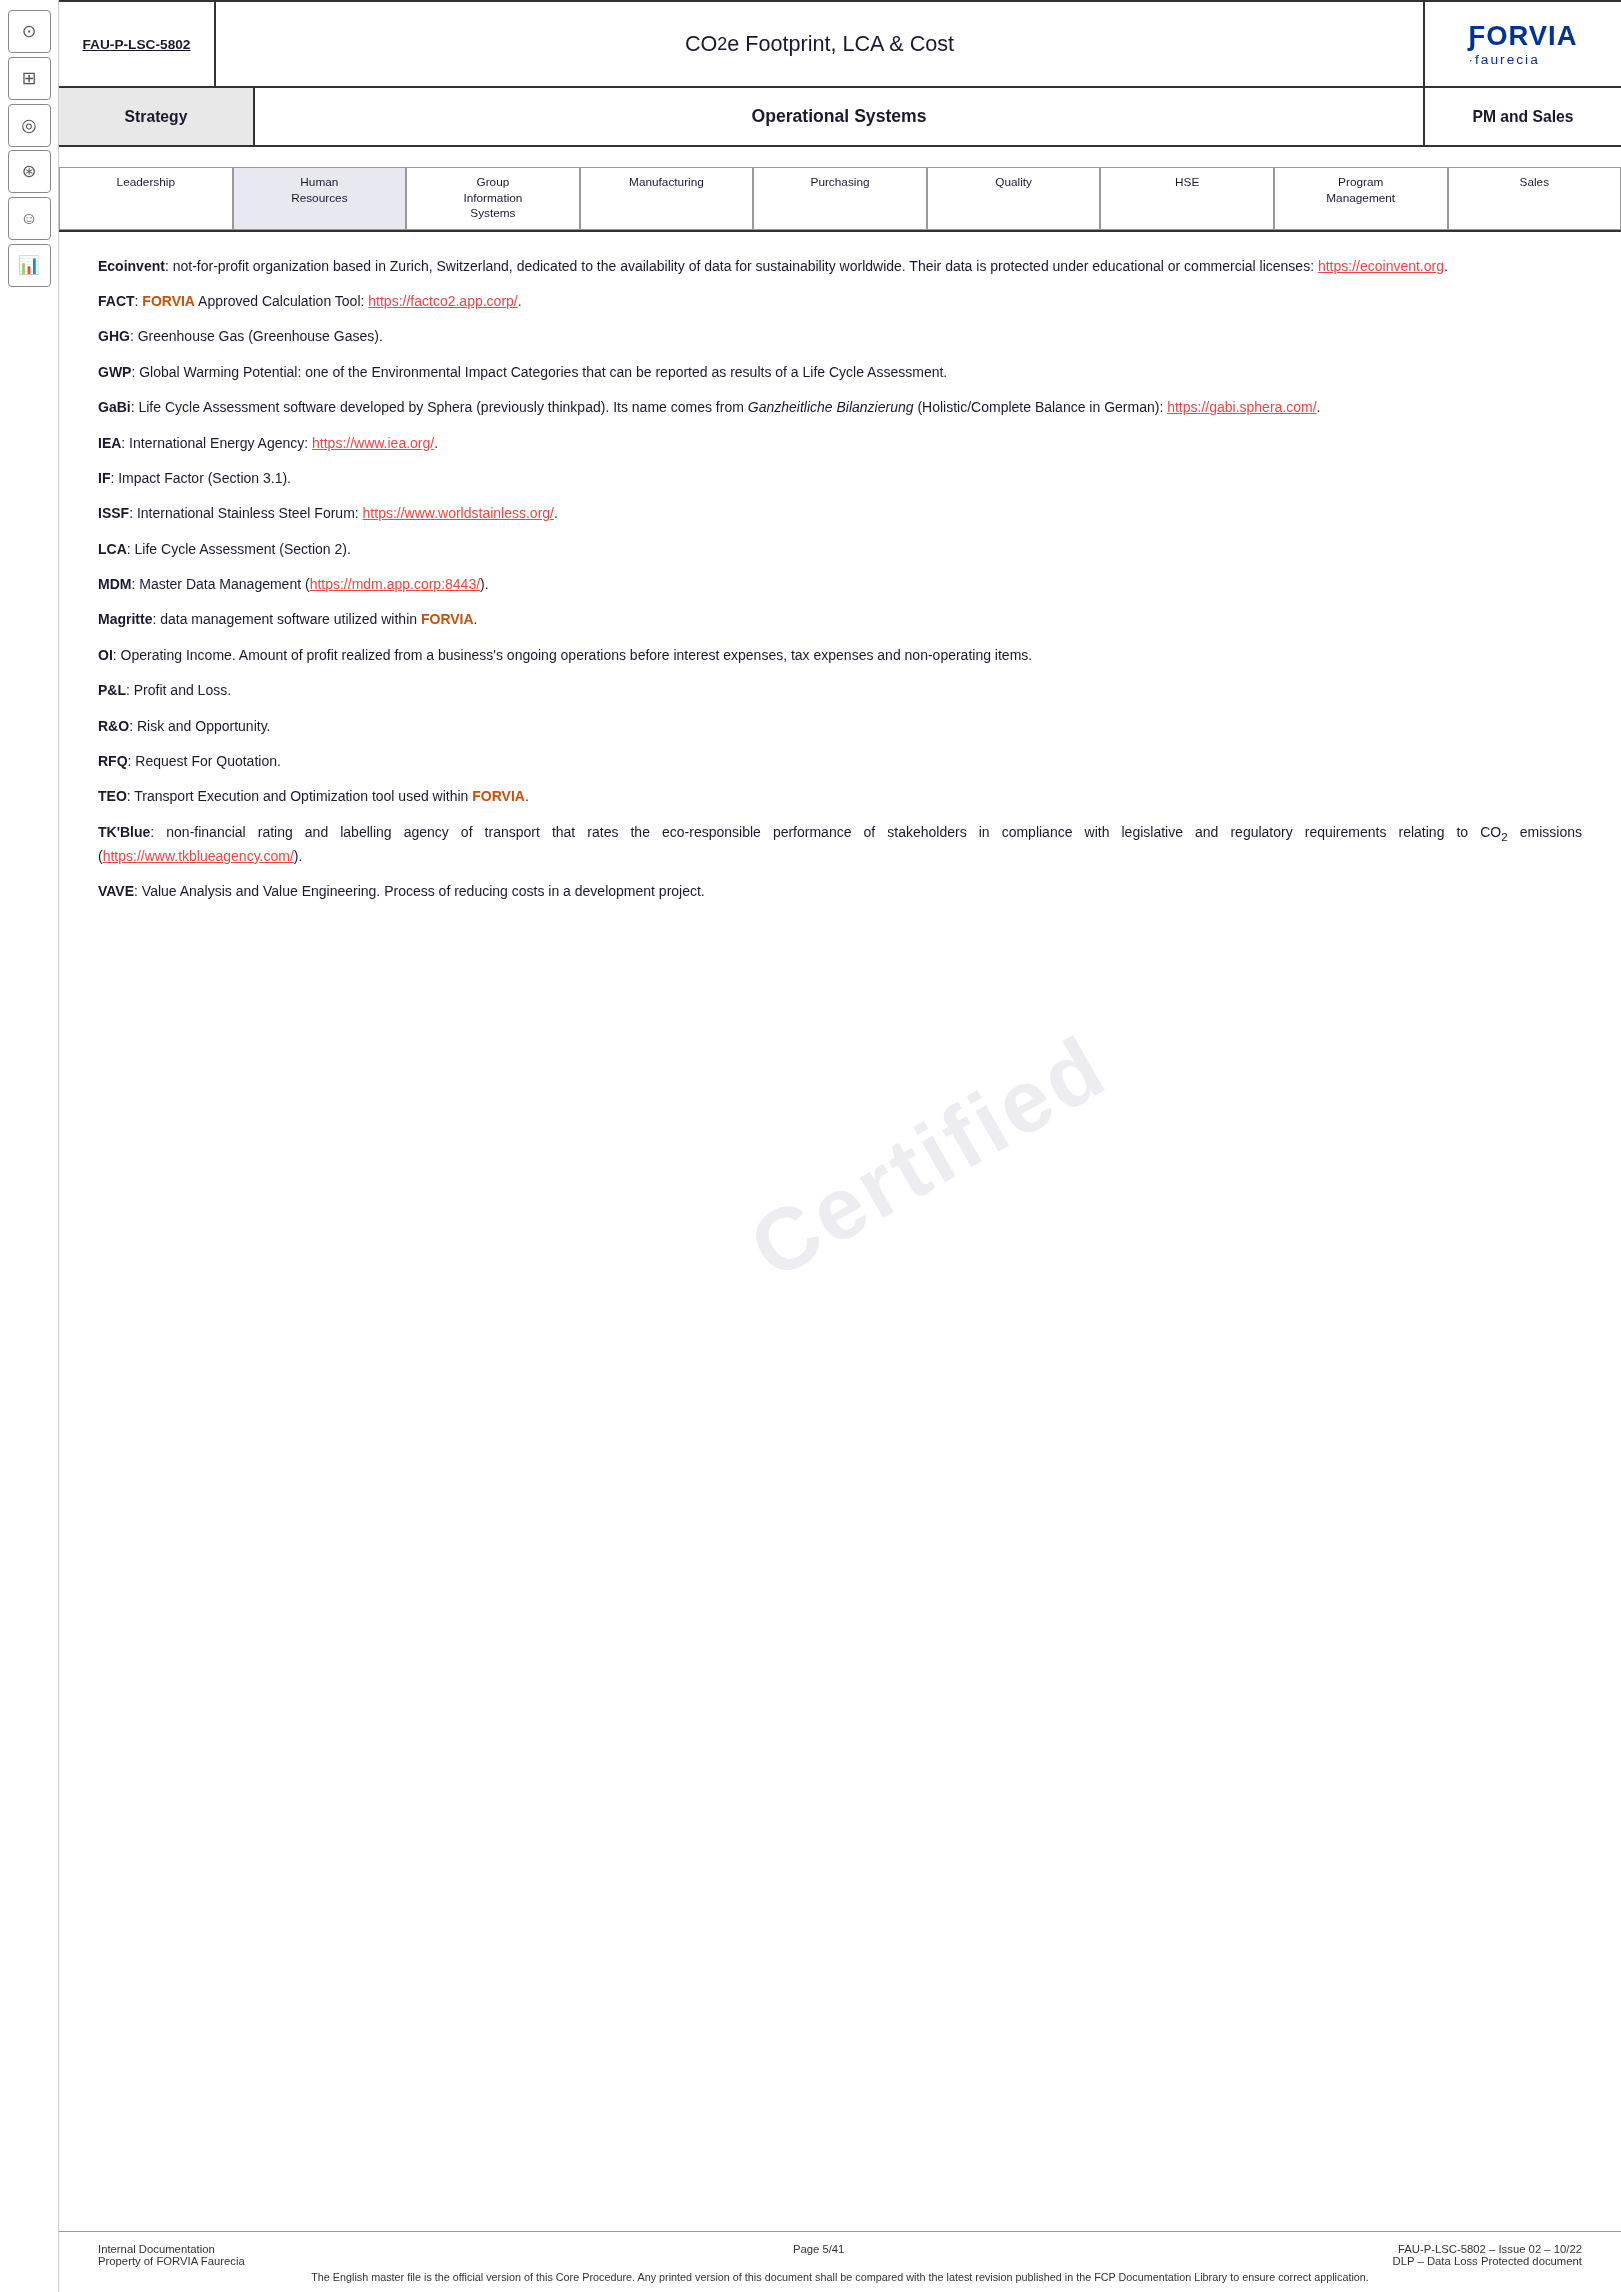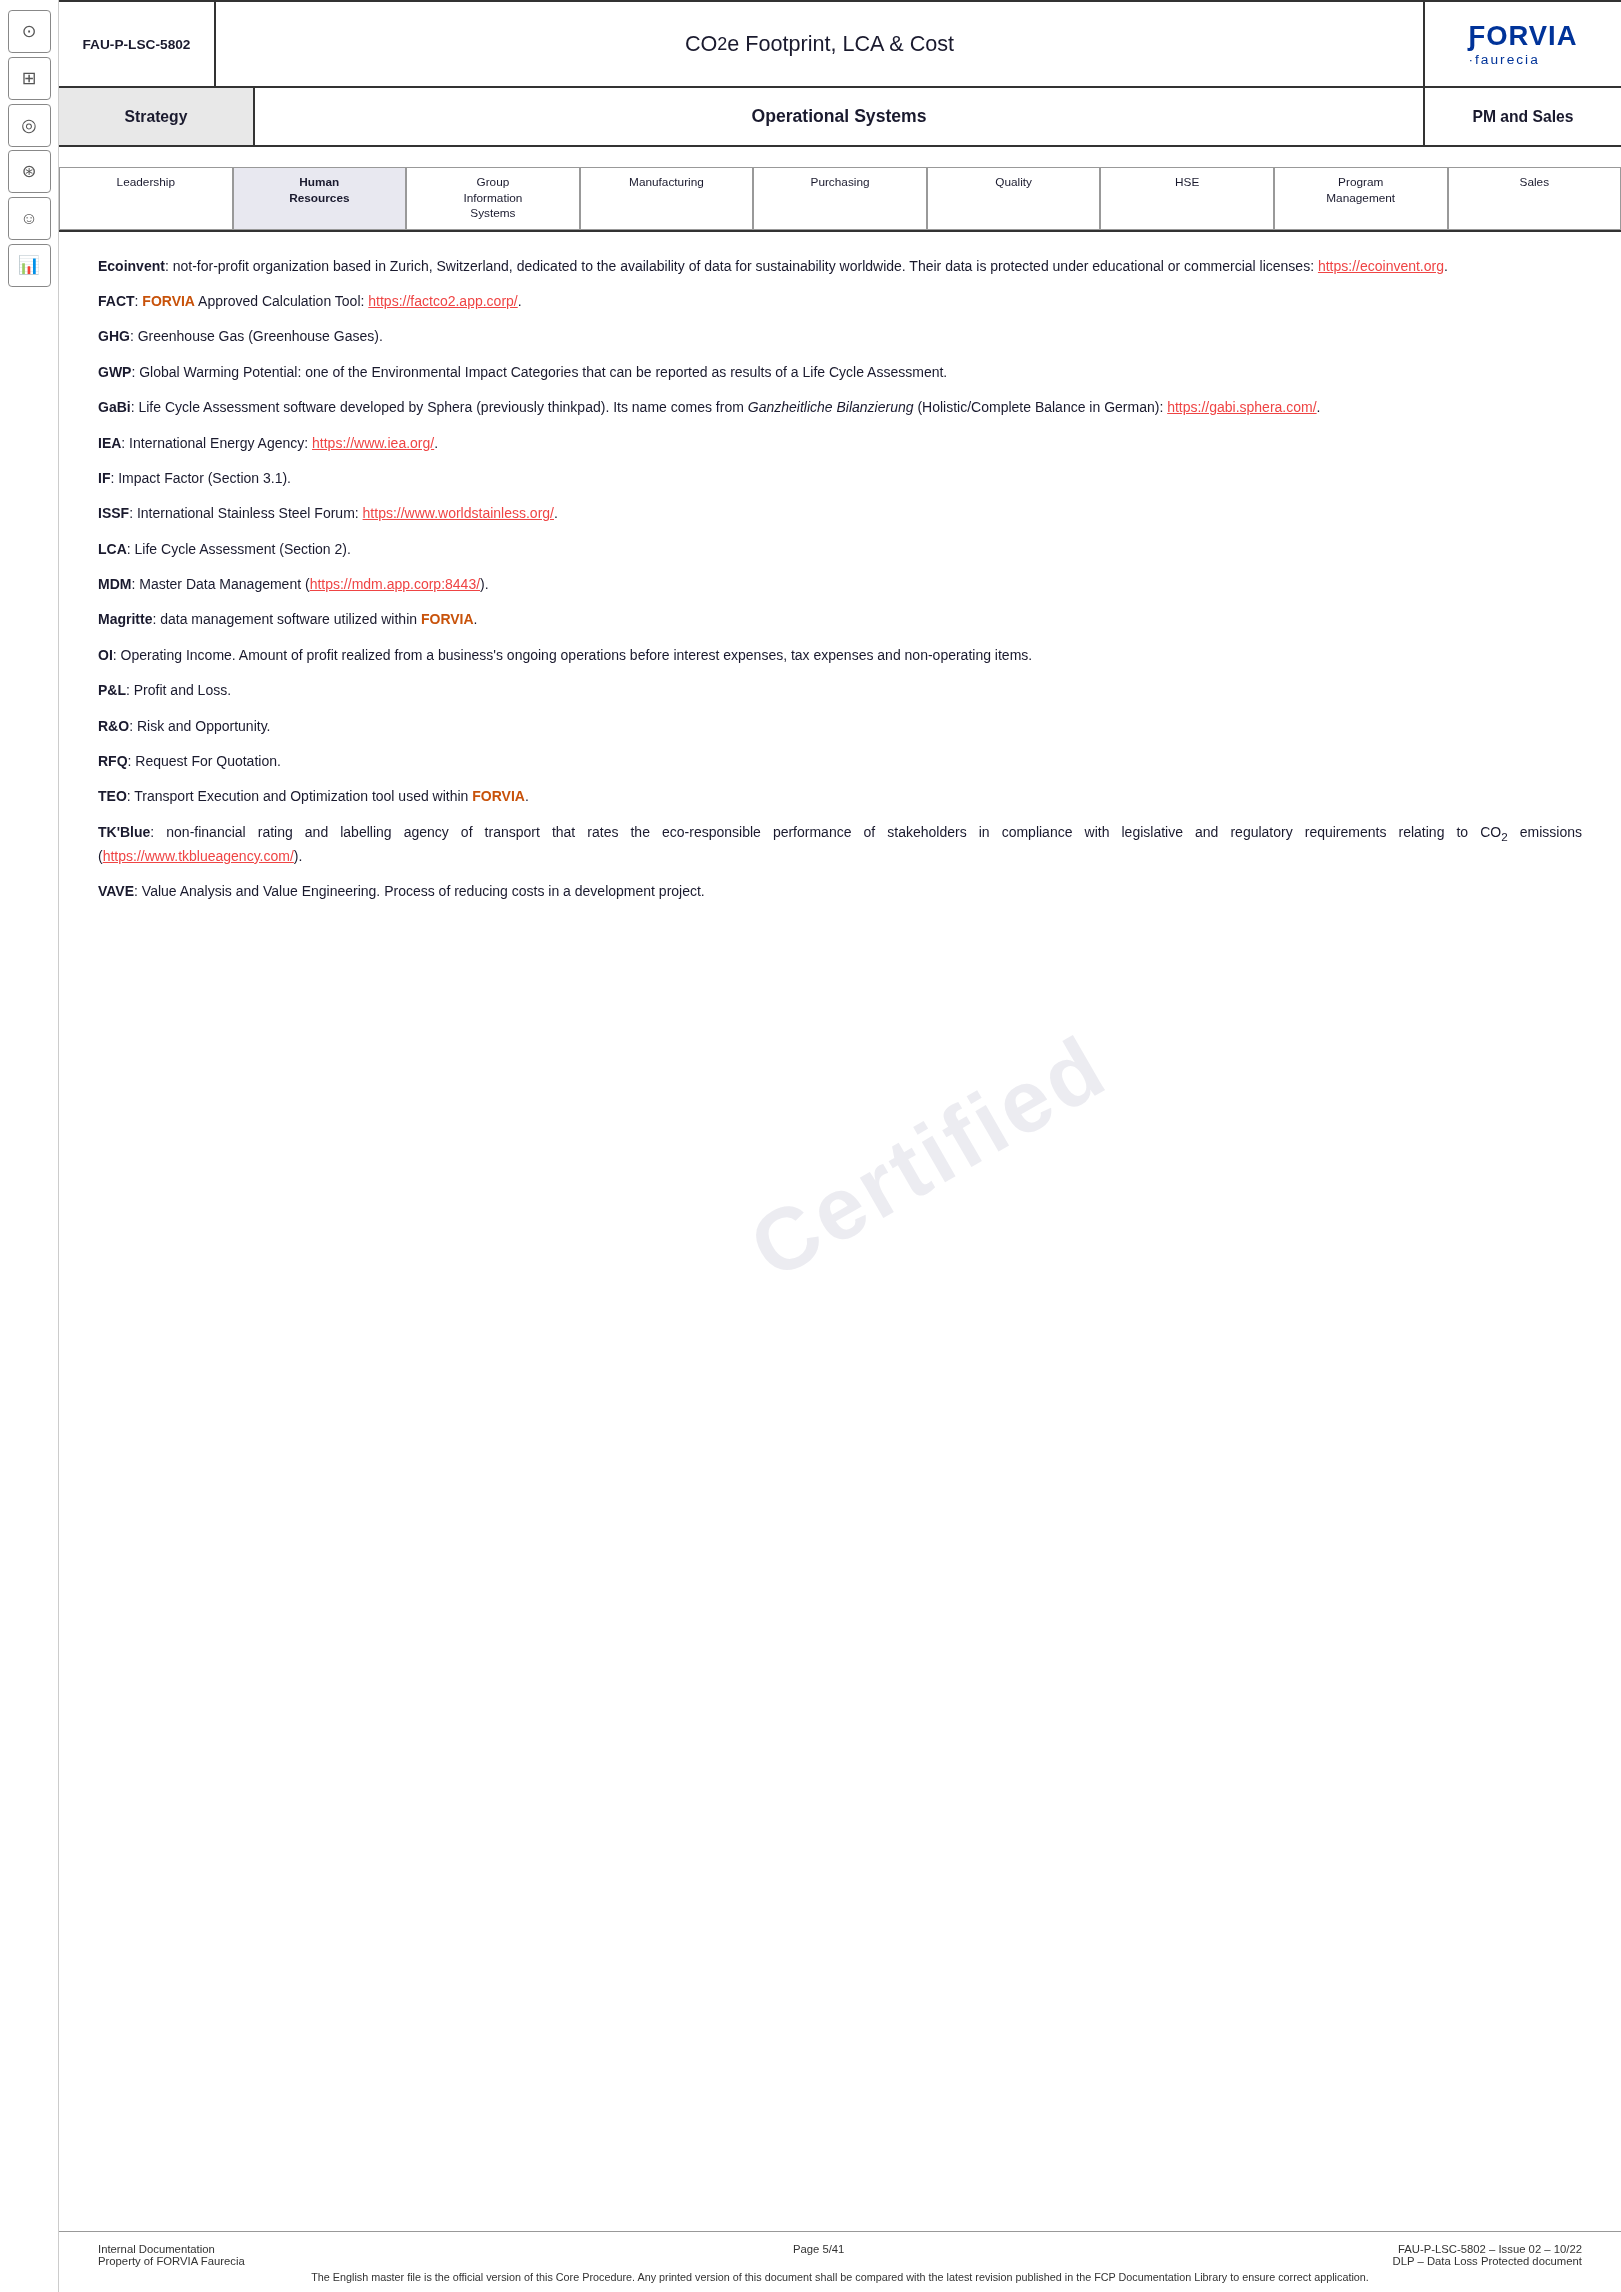--- a/index.html
+++ b/index.html
@@ -57,20 +57,21 @@
     }
     .header-doc-id {
       width: 157px;
       display: flex;
       align-items: center;
       justify-content: center;
       border-right: 2px solid #333;
       font-weight: bold;
       font-size: 13.7px;
       padding: 9.8px;
+      text-decoration: underline;
     }
     .header-title {
       flex: 1;
       display: flex;
       align-items: center;
       justify-content: center;
       border-right: 2px solid #333;
       font-size: 21.6px;
       font-weight: normal;
       text-align: center;
@@ -143,21 +144,21 @@
       border: 1px solid #999;
       padding: 7.8px 5.9px;
       text-align: center;
       font-size: 11.8px;
       font-weight: 500;
       background: #fff;
       line-height: 1.3;
     }
     .sub-nav-item.active {
       background: #e8e8f0;
-      font-weight: bold;
+      font-weight: normal;
     }
 
     
     .content-body {
       padding: 23.5px 39px;
     }
 
     .definition-block {
       margin-bottom: 13.7px;
       text-align: justify;

